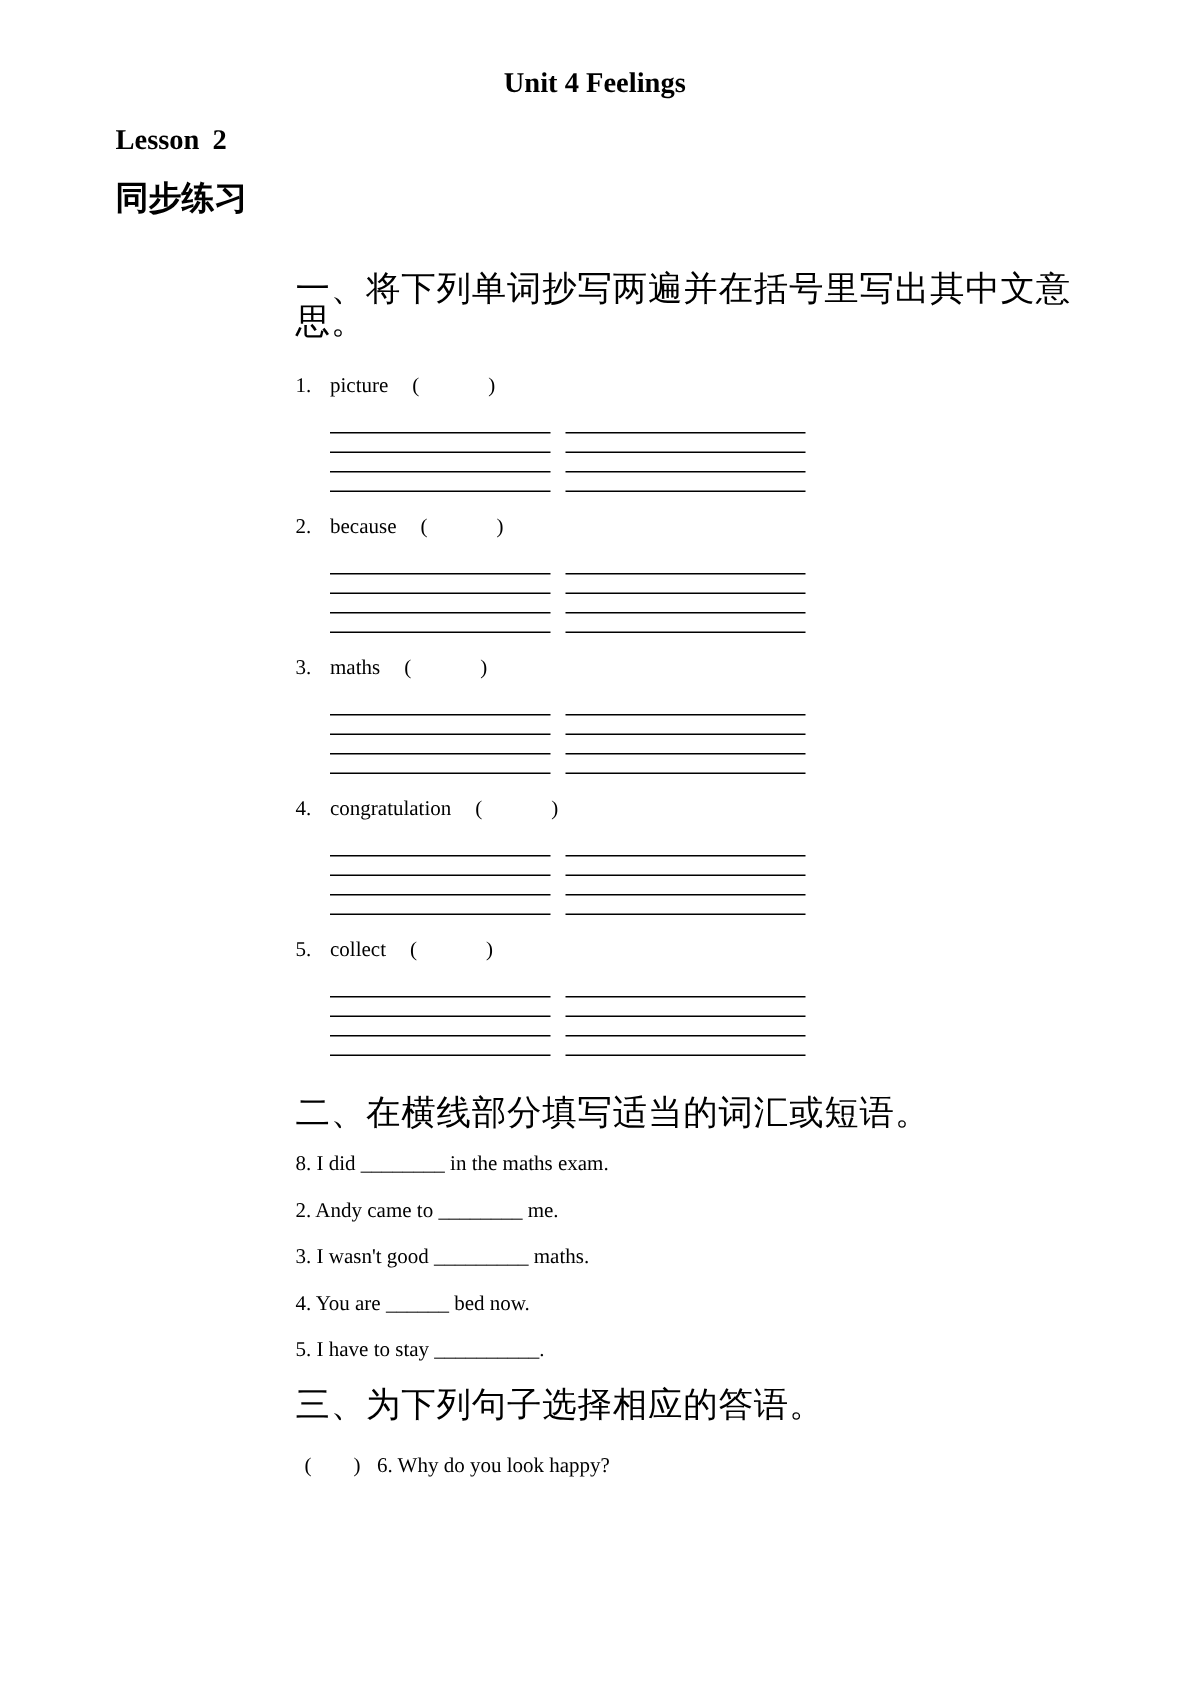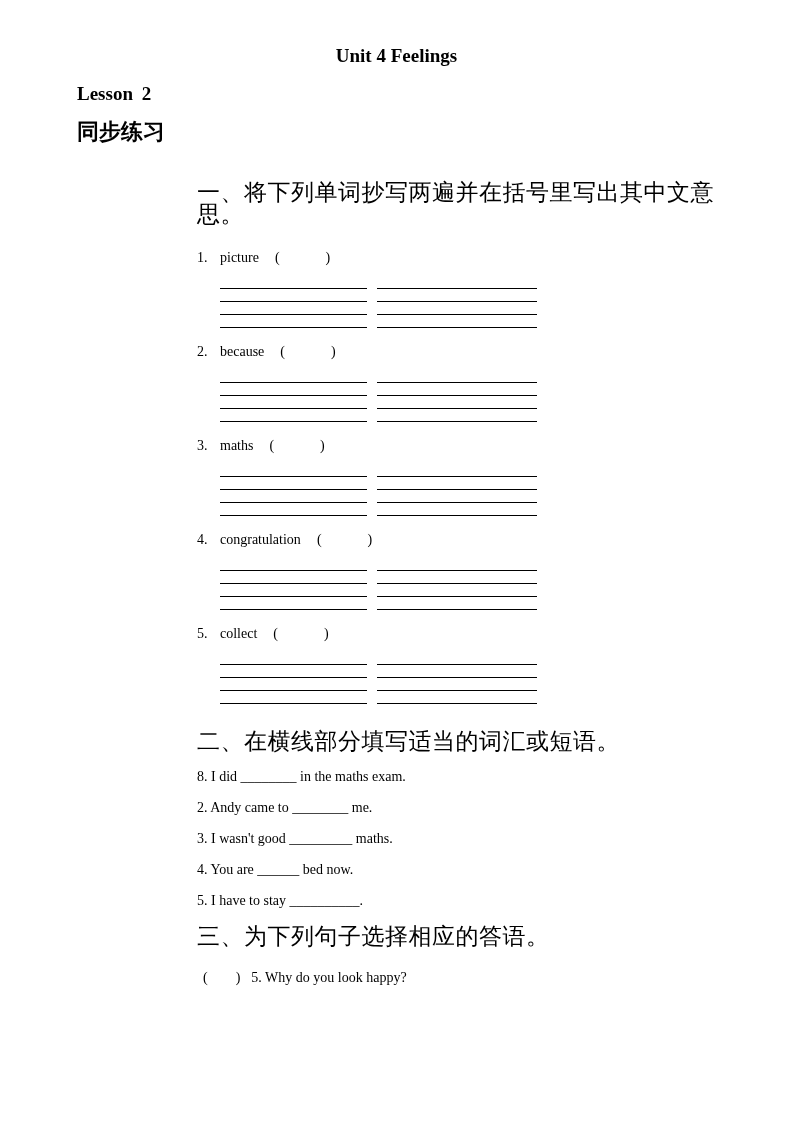--- a/index.html
+++ b/index.html
@@ -179,16 +179,16 @@
     <p class="sentence">8. I did ________ in the maths exam.</p>
     <p class="sentence">2. Andy came to ________ me.</p>
     <p class="sentence">3. I wasn't good _________ maths.</p>
     <p class="sentence">4. You are ______ bed now.</p>
     <p class="sentence">5. I have to stay __________.</p>
   </div>
 
   <p class="sec-heading sec3">三、为下列句子选择相应的答语。</p>
 
   <p class="answer-item">
-    <span class="answer-brackets">(&nbsp;&nbsp;&nbsp;&nbsp;&nbsp;&nbsp;)</span><span class="answer-text">5. Why do you look happy?</span>
+    <span class="answer-brackets">(&nbsp;&nbsp;&nbsp;&nbsp;&nbsp;&nbsp;)</span><span class="answer-text">6. Why do you look happy?</span>
   </p>
 
 </div>
 
 </body></html>

